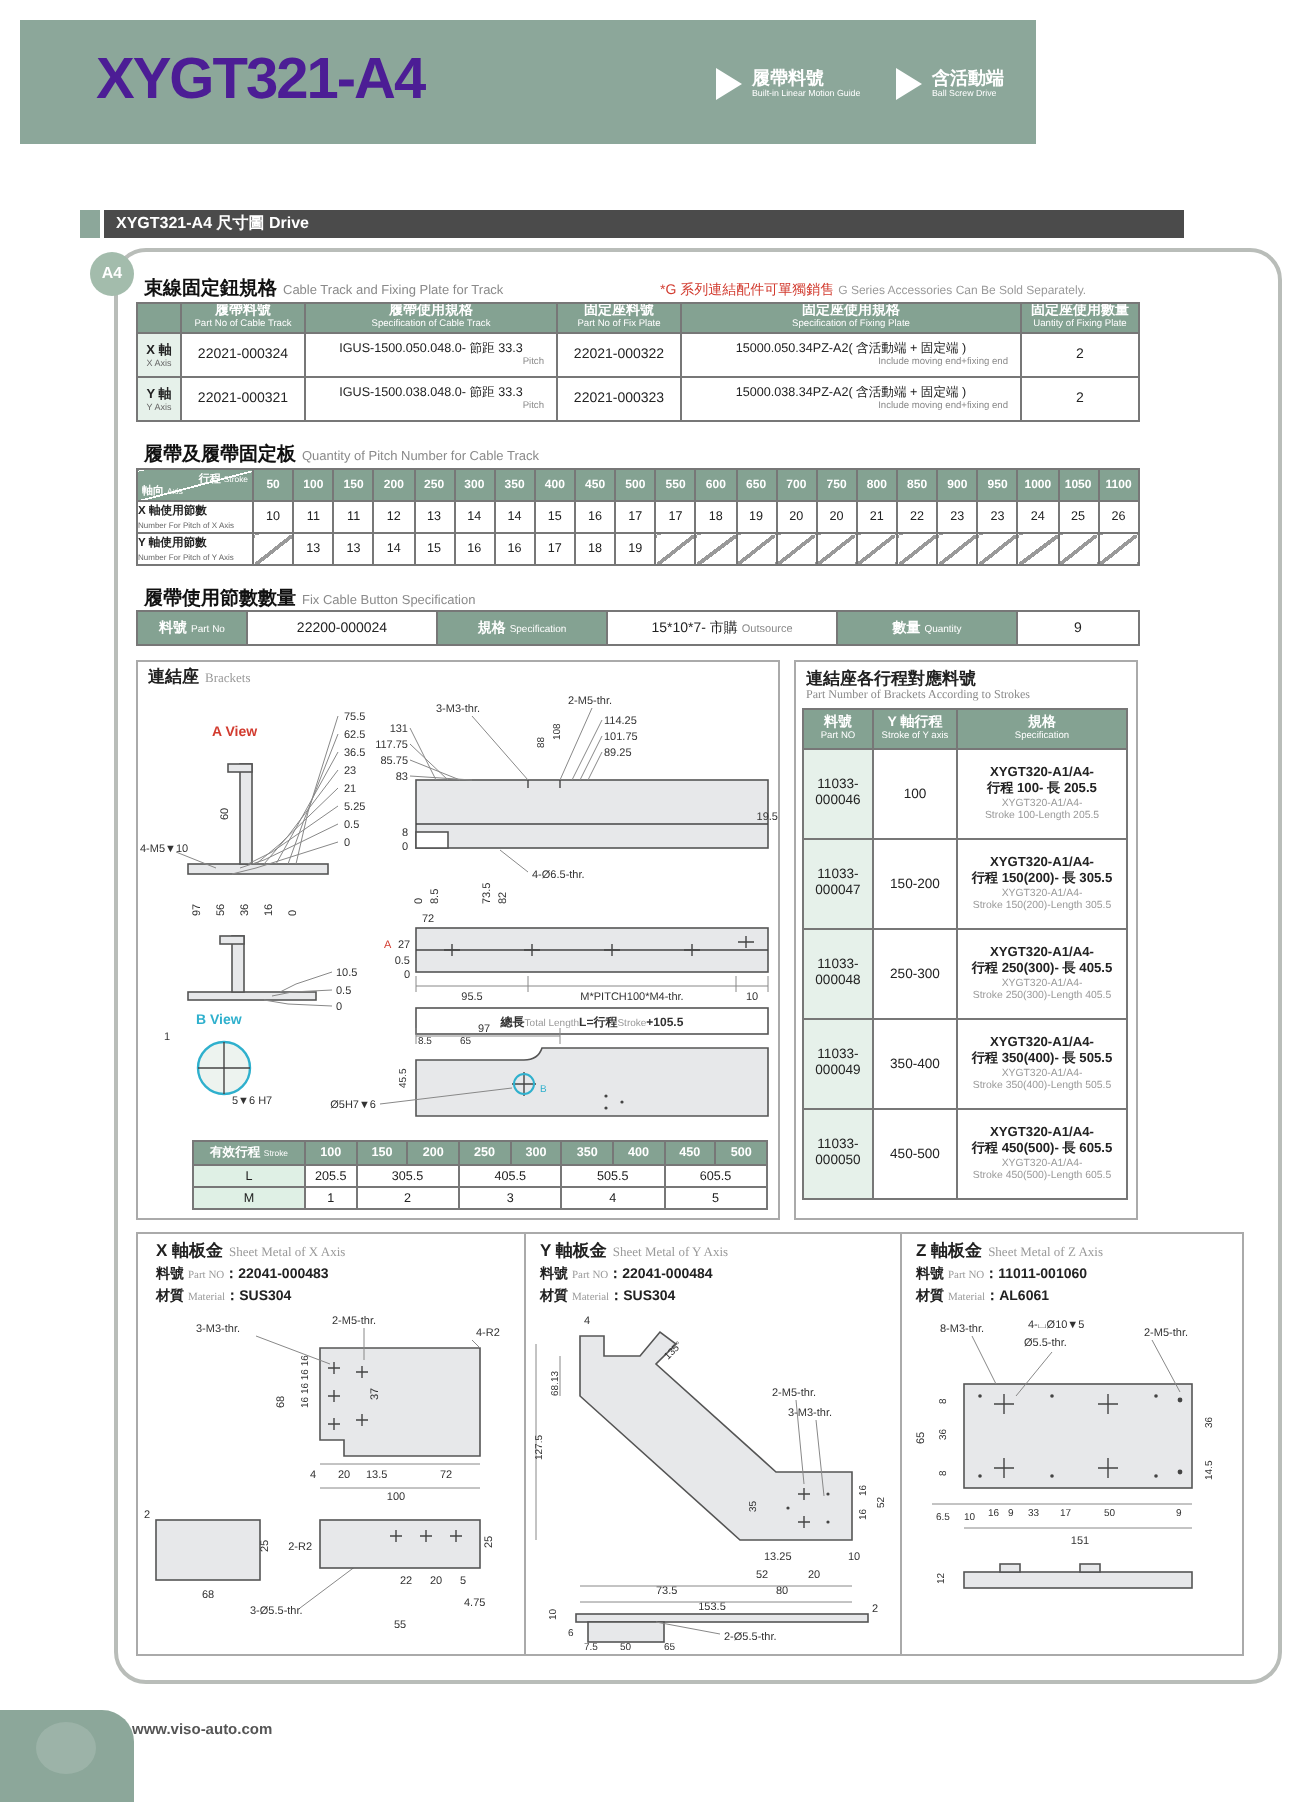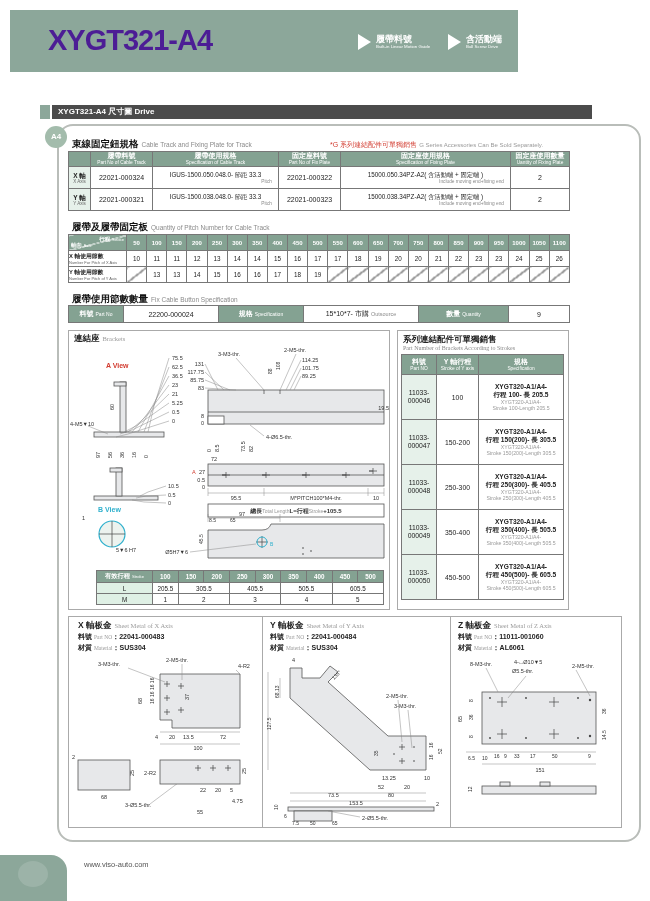--- a/index.html
+++ b/index.html
@@ -94,21 +94,21 @@
   svg text{font-family:"Liberation Sans",sans-serif;font-size:5.5px;fill:#333}
   svg .sm{font-size:5px}
   svg .shape{fill:#e7e8ea;stroke:#555;stroke-width:.8}
   svg .ln{stroke:#888;stroke-width:.5;fill:none}
   svg .hl{stroke:#444;stroke-width:.7;fill:none}
   svg .wht{fill:#fff;stroke:#555;stroke-width:.8}
 
   
   .fgreen{position:absolute;left:0;top:855px;width:67px;height:46px;background:#8ca79a;border-radius:0 16px 0 0}
   .fghost{position:absolute;left:18px;top:6px;width:30px;height:26px;border-radius:50%;background:rgba(255,255,255,.14)}
-  .furl{position:absolute;left:84px;top:860px;font-size:7.5px;color:#555;font-weight:normal}
+  .furl{position:absolute;left:66px;top:860px;font-size:7.5px;color:#555;font-weight:bold}
 </style>
 </head>
 <body>
 
 <div class="banner">
   <span class="bt1">XYGT321-A4</span>
   <div class="badge" style="left:348px">
     <div class="tri"></div>
     <div>
       <div class="bcjk">履帶料號</div>
@@ -487,21 +487,21 @@
   <td class="sv" colspan="1">1</td>
         <td class="sv" colspan="2">2</td>
         <td class="sv" colspan="2">3</td>
         <td class="sv" colspan="2">4</td>
         <td class="sv" colspan="2">5</td>
       </tr>
 </tbody>
   </table>
 
 <div class="box" style="left:397px;top:330px;width:172px;height:280px"></div>
-<div class="abs" style="left:403px;top:334px;font-size:8.5px;font-weight:bold">系列連結配件可單獨銷售</div>
+<div class="abs" style="left:403px;top:334px;font-size:8.5px;font-weight:bold">連結座各行程對應料號</div>
 <div class="abs serif gray" style="left:403px;top:345px;font-size:6px">Part Number of Brackets According to Strokes</div>
 
 <table class="bpt abs" style="left:401px;top:354px;width:163px">
   <tbody>
       <tr>
     <th class="hd" style="width:35px">
           <div class="c">料號</div>
           <div class="e">Part NO</div>
         </th>
     <th class="hd" style="width:42px">

